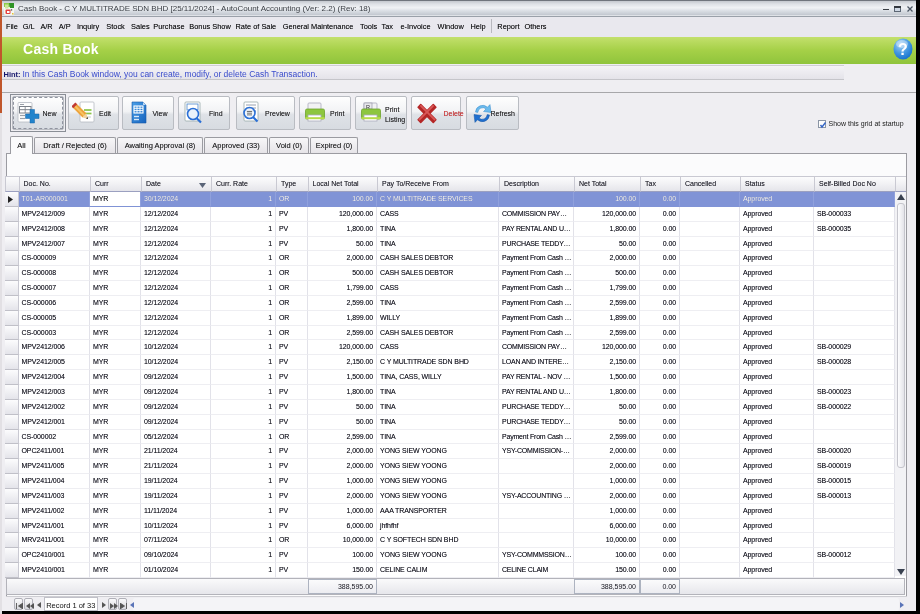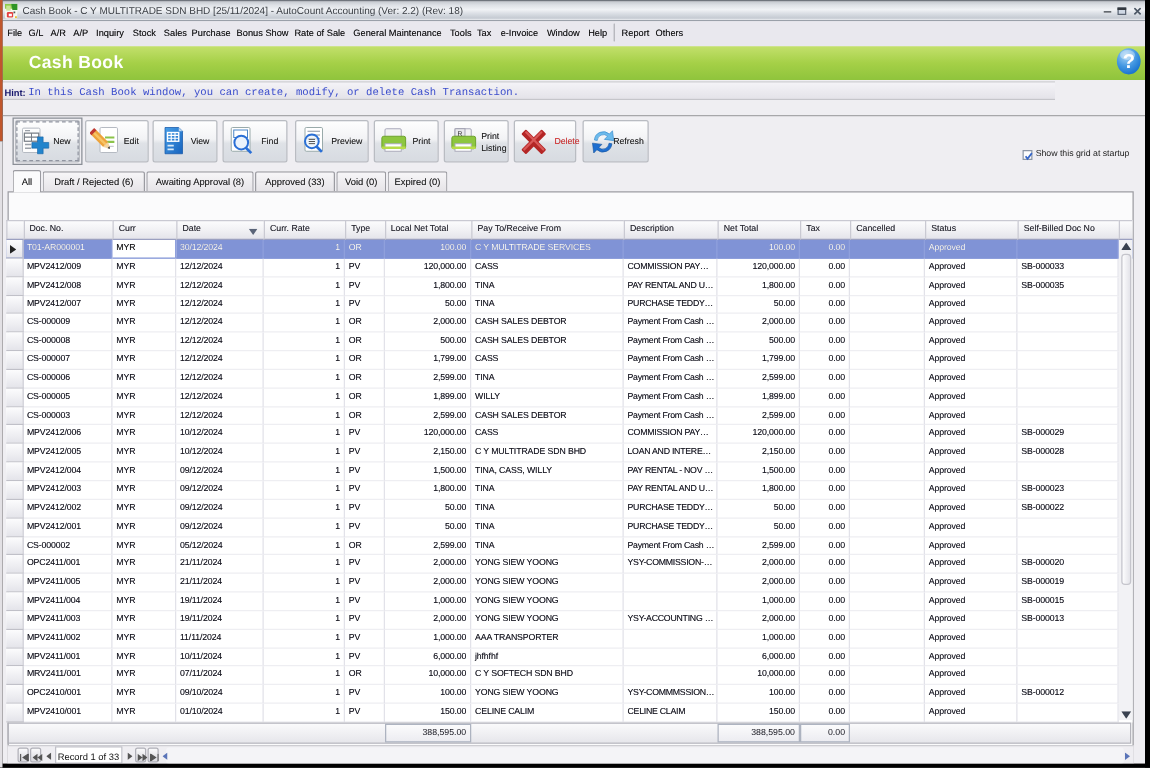--- a/index.html
+++ b/index.html
@@ -24,21 +24,21 @@
 
 #greenbar { position:absolute; left:0; top:37px; width:914px; height:26.5px;
   background:linear-gradient(to bottom, #c3e06c 0%, #a5d047 50%, #8fc43c 100%); }
 #greenbar .cap { position:absolute; left:21px; top:3.5px; font-size:14px; font-weight:bold; color:#fff; letter-spacing:0.3px;}
 
 
 #hintbar { position:absolute; left:0; top:65px; width:842px; height:15px;
   background:linear-gradient(to bottom,#f4f3f7,#e4e3e9);
   border-top:1px solid #cfcfd4; border-bottom:1px solid #c5c5ca;}
 #hintbar b { position:absolute; left:1.5px; top:4px; font-size:7.5px; color:#16166c; font-weight:bold;}
-#hintbar span { position:absolute; left:20.5px; top:3px; color:#3a4ccc; font-size:8.5px;font-family:Liberation Mono, monospace;}
+#hintbar span { position:absolute; left:20.5px; top:3px; color:#3a4ccc; font-size:8.5px;}
 
 
 #tbline { position:absolute; left:0; top:92px; width:914px; height:1px; background:#a7a7aa; }
 .tbtn { position:absolute; top:96px; height:34px; border:1px solid #b9bcc2; border-radius:2px;
   background:linear-gradient(to bottom,#fefefe 0%,#f2f3f5 45%,#dfe2e7 55%, #d7dbe1 100%);
   font-size:7.5px; color:#222; }
 .tbtn .ic { position:absolute; left:3px; top:4px; width:25px; height:25px;}
 .tbtn .lb { position:absolute; top:13px; white-space:nowrap; font-size:7px; text-shadow:0 0 0.4px rgba(10,10,20,0.4);}
 #newbox { position:absolute; left:8px; top:94px; width:56px; height:38px; border:1px solid #8a8e96; background:transparent; z-index:3;}
 

